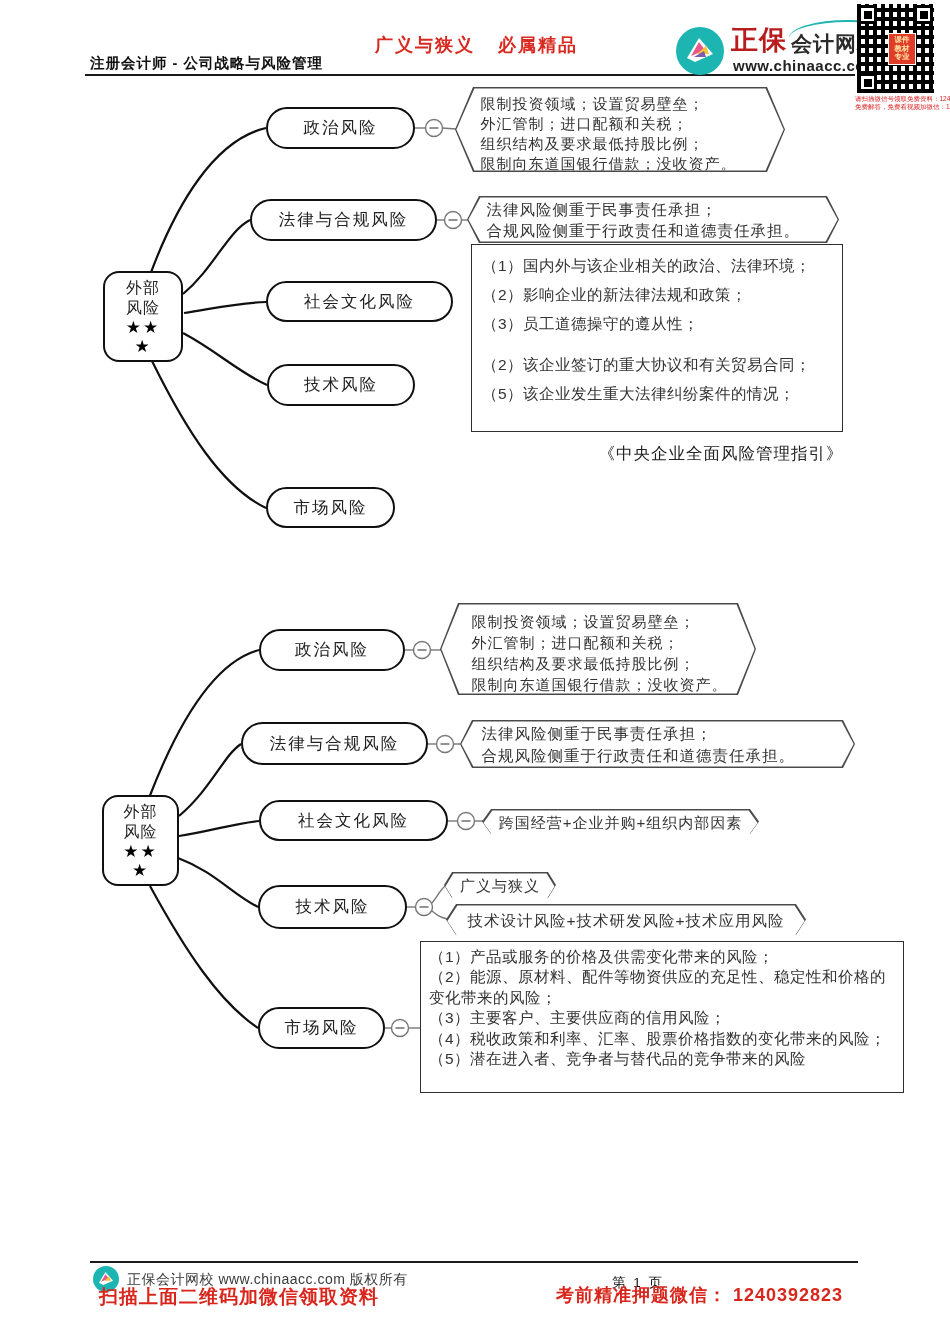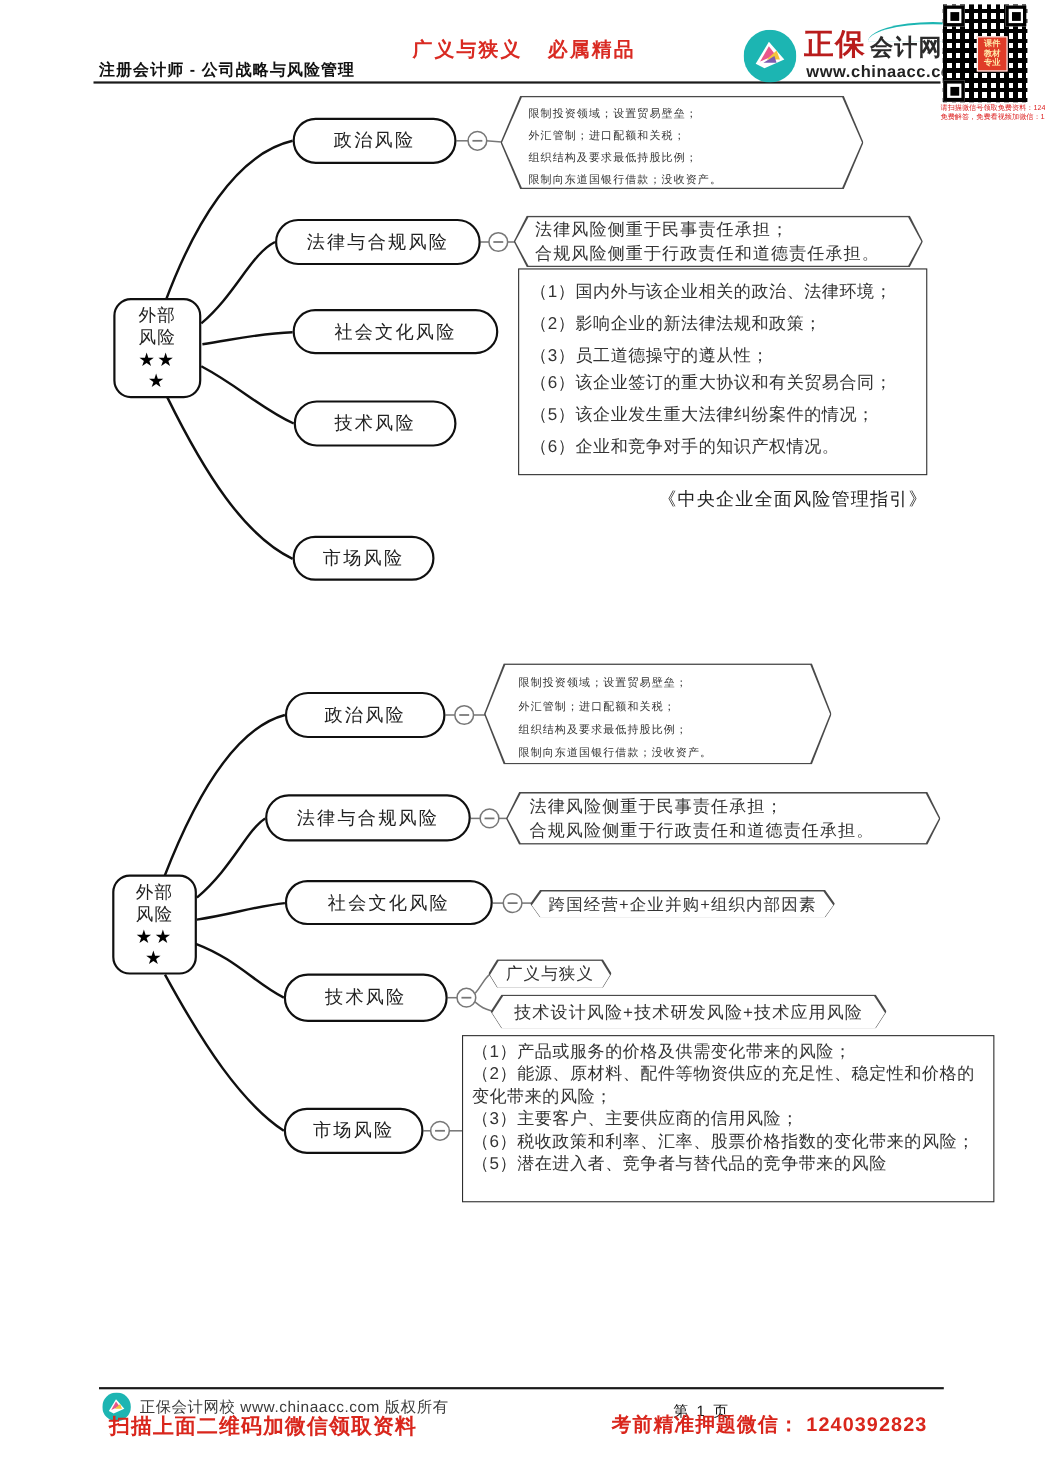--- a/index.html
+++ b/index.html
@@ -31,21 +31,21 @@
   .root{position:absolute;border:2.2px solid #101010;border-radius:16px;background:#fff;z-index:2;
       display:flex;flex-direction:column;align-items:center;justify-content:center;
       font-size:16px;line-height:20px;color:#222;letter-spacing:1px;box-sizing:border-box;}
   .root .stars{font-size:17px;line-height:19px;letter-spacing:2px;color:#000;}
   .oct{position:absolute;z-index:2;
       clip-path:polygon(var(--cut) 0,calc(100% - var(--cut)) 0,100% 50%,calc(100% - var(--cut)) 100%,var(--cut) 100%,0 50%);
       background:#4a4a4a;box-sizing:border-box;}
   .oct-in{position:absolute;inset:1.4px;background:#fff;
       clip-path:polygon(var(--cut) 0,calc(100% - var(--cut)) 0,100% 50%,calc(100% - var(--cut)) 100%,var(--cut) 100%,0 50%);
       box-sizing:border-box;color:#333;}
-  .note-lines{font-size:10px;line-height:20px;letter-spacing:1px;}
+  .note-lines{font-size:15px;line-height:20px;letter-spacing:1px;}
   .rectbox{position:absolute;border:1.7px solid #2e2e2e;background:#fff;z-index:2;box-sizing:border-box;color:#333;}
   .rectbox .item{letter-spacing:0.5px;}
   .center-text{display:flex;align-items:center;justify-content:center;height:100%;}
   .source-line{font-size:16.5px;color:#222;letter-spacing:1px;text-align:center;margin-left:16px;}
   svg.links{position:absolute;left:0;top:0;z-index:1;}
   
   .foot-brand{font-size:14px;color:#3a3a3a;letter-spacing:.5px;}
   .red-big{font-size:19px;font-weight:bold;color:#d9261c;letter-spacing:1px;}
   .page-no{font-size:13.5px;color:#111;letter-spacing:2px;}
 </style>
@@ -184,24 +184,23 @@
     <div class="oct" style="--cut:12px;left:467px;top:196px;width:372px;height:47px;">
       <div class="oct-in note-lines" style="padding:2px 0 0 18px;font-size:15.5px;line-height:21px;">
         <div>法律风险侧重于民事责任承担；</div>
         <div>合规风险侧重于行政责任和道德责任承担。</div>
       </div>
     </div>
 
     <div class="rectbox" style="left:471px;top:244px;width:372px;height:188px;padding:11px 8px 0 10px;font-size:15.5px;">
       <div class="item" style="margin-bottom:10px;line-height:19px;">（1）国内外与该企业相关的政治、法律环境；</div>
       <div class="item" style="margin-bottom:10px;line-height:19px;">（2）影响企业的新法律法规和政策；</div>
-      <div class="item" style="margin-bottom:6px;line-height:19px;">（3）员工道德操守的遵从性；</div>
-      <div class="item" style="margin-bottom:10px;line-height:19px;">（6）该企业签订的重大协议和有关贸易合同；</div>
+      <div class="item" style="margin-bottom:22px;line-height:19px;">（3）员工道德操守的遵从性；</div>
+      <div class="item" style="margin-bottom:10px;line-height:19px;">（2）该企业签订的重大协议和有关贸易合同；</div>
       <div class="item" style="margin-bottom:10px;line-height:19px;">（5）该企业发生重大法律纠纷案件的情况；</div>
-      <div class="item" style="line-height:19px;">（6）企业和竞争对手的知识产权情况。</div>
     </div>
 
     <div class="abs source-line" style="left:575px;top:443px;width:260px;">《中央企业全面风险管理指引》</div>
   </div>
 
   <div>
     <div class="root" style="left:102px;top:795px;width:77px;height:91px;">
       <div>外部</div>
       <div>风险</div>
       <div class="stars">★★</div>
@@ -238,21 +237,21 @@
       <div class="oct-in note-lines center-text" style="font-size:15px;">广义与狭义</div>
     </div>
     <div class="oct" style="--cut:10px;left:446px;top:904px;width:360px;height:31px;">
       <div class="oct-in note-lines center-text" style="font-size:15.5px;">技术设计风险+技术研发风险+技术应用风险</div>
     </div>
 
     <div class="rectbox" style="left:420px;top:941px;width:484px;height:152px;padding:5px 8px 0 8px;font-size:15.5px;">
       <div class="item" style="line-height:20.4px;">（1）产品或服务的价格及供需变化带来的风险；</div>
       <div class="item" style="line-height:20.4px;">（2）能源、原材料、配件等物资供应的充足性、稳定性和价格的变化带来的风险；</div>
       <div class="item" style="line-height:20.4px;">（3）主要客户、主要供应商的信用风险；</div>
-      <div class="item" style="line-height:20.4px;">（6）税收政策和利率、汇率、股票价格指数的变化带来的风险；</div>
+      <div class="item" style="line-height:20.4px;">（4）税收政策和利率、汇率、股票价格指数的变化带来的风险；</div>
       <div class="item" style="line-height:20.4px;">（5）潜在进入者、竞争者与替代品的竞争带来的风险</div>
     </div>
   </div>
 
   <div class="hrule" style="left:90px;top:1261px;width:768px;height:2px;"></div>
   <div class="abs" style="left:93px;top:1266px;width:26px;height:26px;">
     <svg width="26" height="26" viewBox="0 0 48 48">
       <circle cx="24" cy="24" r="24" fill="#1cb5b2"></circle>
       <path d="M11 31 L23 11 L37 27 L19 35 Z" fill="#ffffff"></path>
       <path d="M15 29 L23 15 L29 23 Z" fill="#e8578a"></path>

